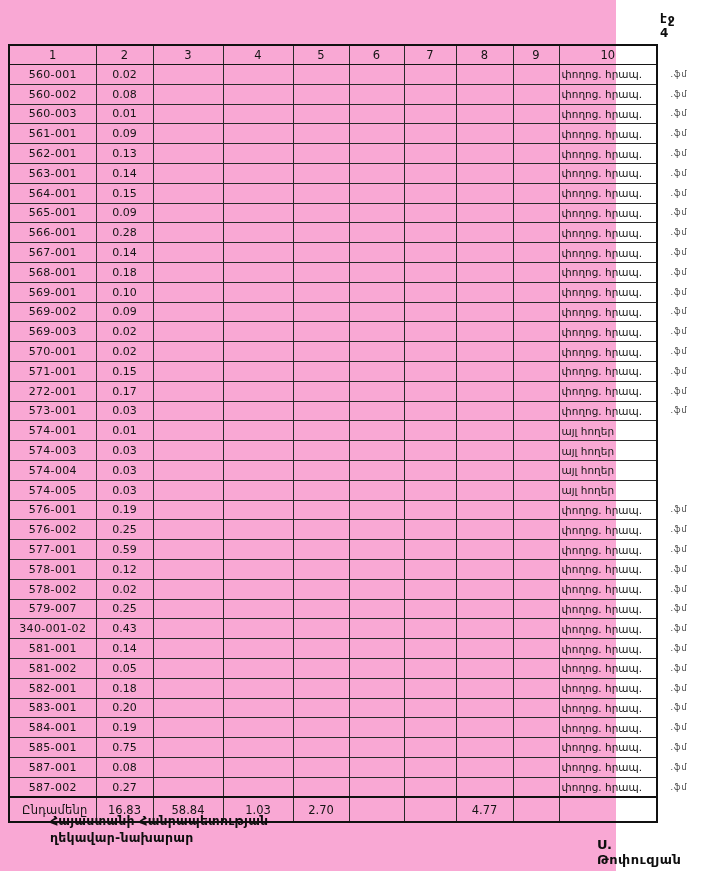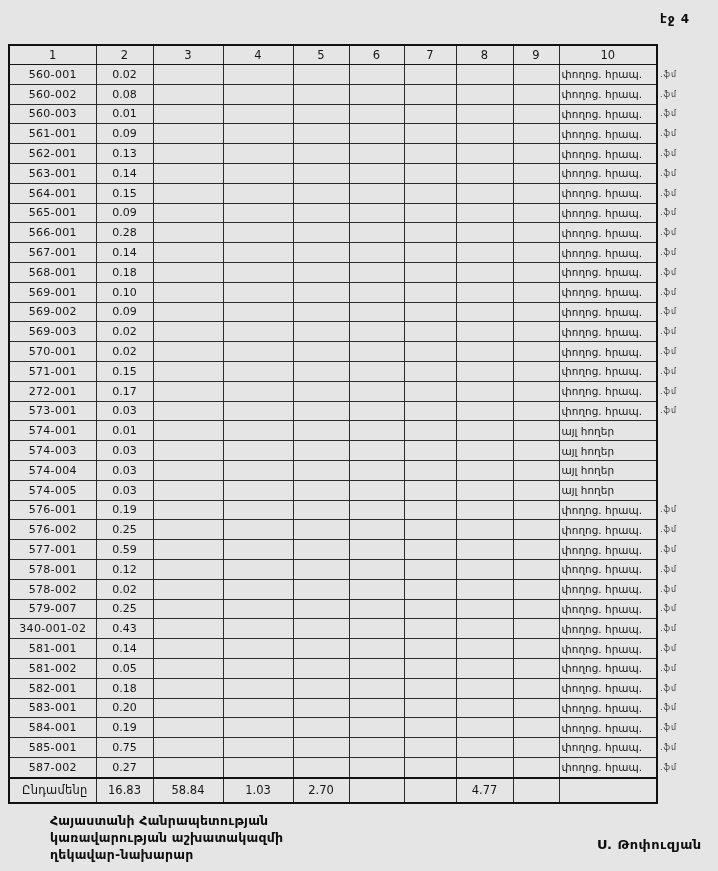--- a/index.html
+++ b/index.html
@@ -5,22 +5,22 @@
   html, body {
     margin: 0; padding: 0;
     width: 718px; height: 871px;
     background: #ffffff;
     font-family: "DejaVu Sans", "Liberation Sans", sans-serif;
     color: #111;
     overflow: hidden;
   }
   .page {
     position: relative;
-    width: 718px; height: 871px;
-    background: #e5e5e5;
+    width: 616px; height: 871px;
+    background: #f9a8d4;
   }
   .page-label {
     position: absolute;
     top: 12px; left: 660px;
     font-size: 12px;
     font-weight: bold;
     letter-spacing: 1px;
     color: #0d0d0d;
   }
   table.cadastre {
@@ -54,21 +54,21 @@
   
   table.cadastre td:nth-child(1), table.cadastre th:nth-child(1) { border-left: 2px solid #111; }
   table.cadastre td:nth-child(8), table.cadastre th:nth-child(8) { border-left: 1.5px solid #161616; }
   table.cadastre td:nth-child(10), table.cadastre th:nth-child(10) { border-right: 2px solid #111; }
   
   table.cadastre td.note-cell, table.cadastre th.note-cell {
     border: none !important;
     background: transparent;
     font-size: 8px;
     color: #3d3d3d;
-    text-align: left;
+    text-align: center;
     padding-right: 20px;
     letter-spacing: 1px;
   }
   tr.total-row td {
     height: 23px;
     border-top: 2px solid #111;
     border-bottom: 2px solid #111;
     font-size: 11.5px;
     margin-top: 16px;
   }
@@ -578,20 +578,33 @@
           <td></td>
           <td></td>
           <td></td>
           <td></td>
           <td></td>
           <td></td>
           <td class="use-cell">փողոց. հրապ.</td>
           <td class="note-cell">.ֆմ</td>
         </tr>
         <tr class="data-row">
+          <td class="code-cell">587-001</td>
+          <td class="val-cell">0.08</td>
+          <td></td>
+          <td></td>
+          <td></td>
+          <td></td>
+          <td></td>
+          <td></td>
+          <td></td>
+          <td class="use-cell">փողոց. հրապ.</td>
+          <td class="note-cell">.ֆմ</td>
+        </tr>
+        <tr class="data-row">
           <td class="code-cell">587-002</td>
           <td class="val-cell">0.27</td>
           <td></td>
           <td></td>
           <td></td>
           <td></td>
           <td></td>
           <td></td>
           <td></td>
           <td class="use-cell">փողոց. հրապ.</td>
@@ -608,19 +621,18 @@
           <td class="val-cell">4.77</td>
           <td class="val-cell"></td>
           <td class="val-cell"></td>
           <td class="note-cell"></td>
         </tr>
       </tbody>
   </table>
 
   <div class="footer-block">
     <div>Հայաստանի Հանրապետության</div>
-    <div>կառավարության աշխատակազմի</div>
     <div>ղեկավար-նախարար</div>
   </div>
 
   <div class="signature">Ս. Թոփուզյան</div>
 
 </div>
 
 </body></html>

